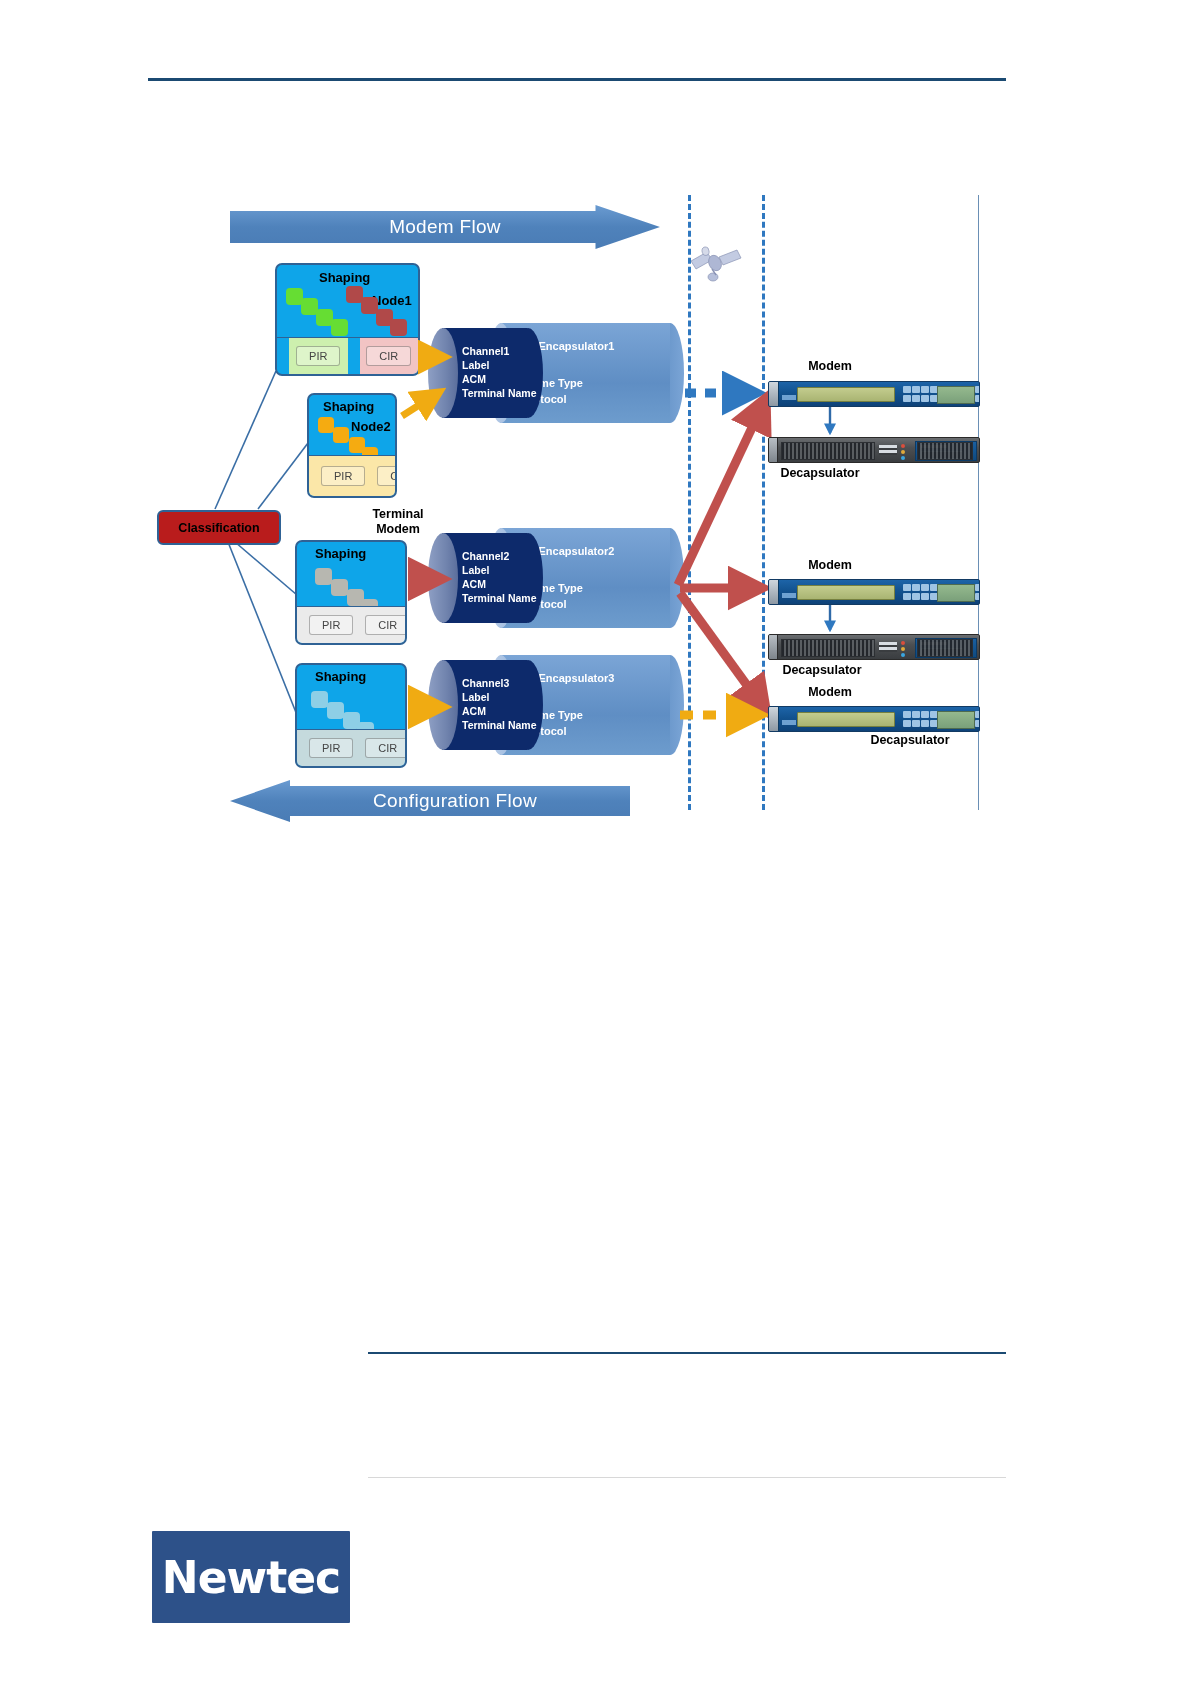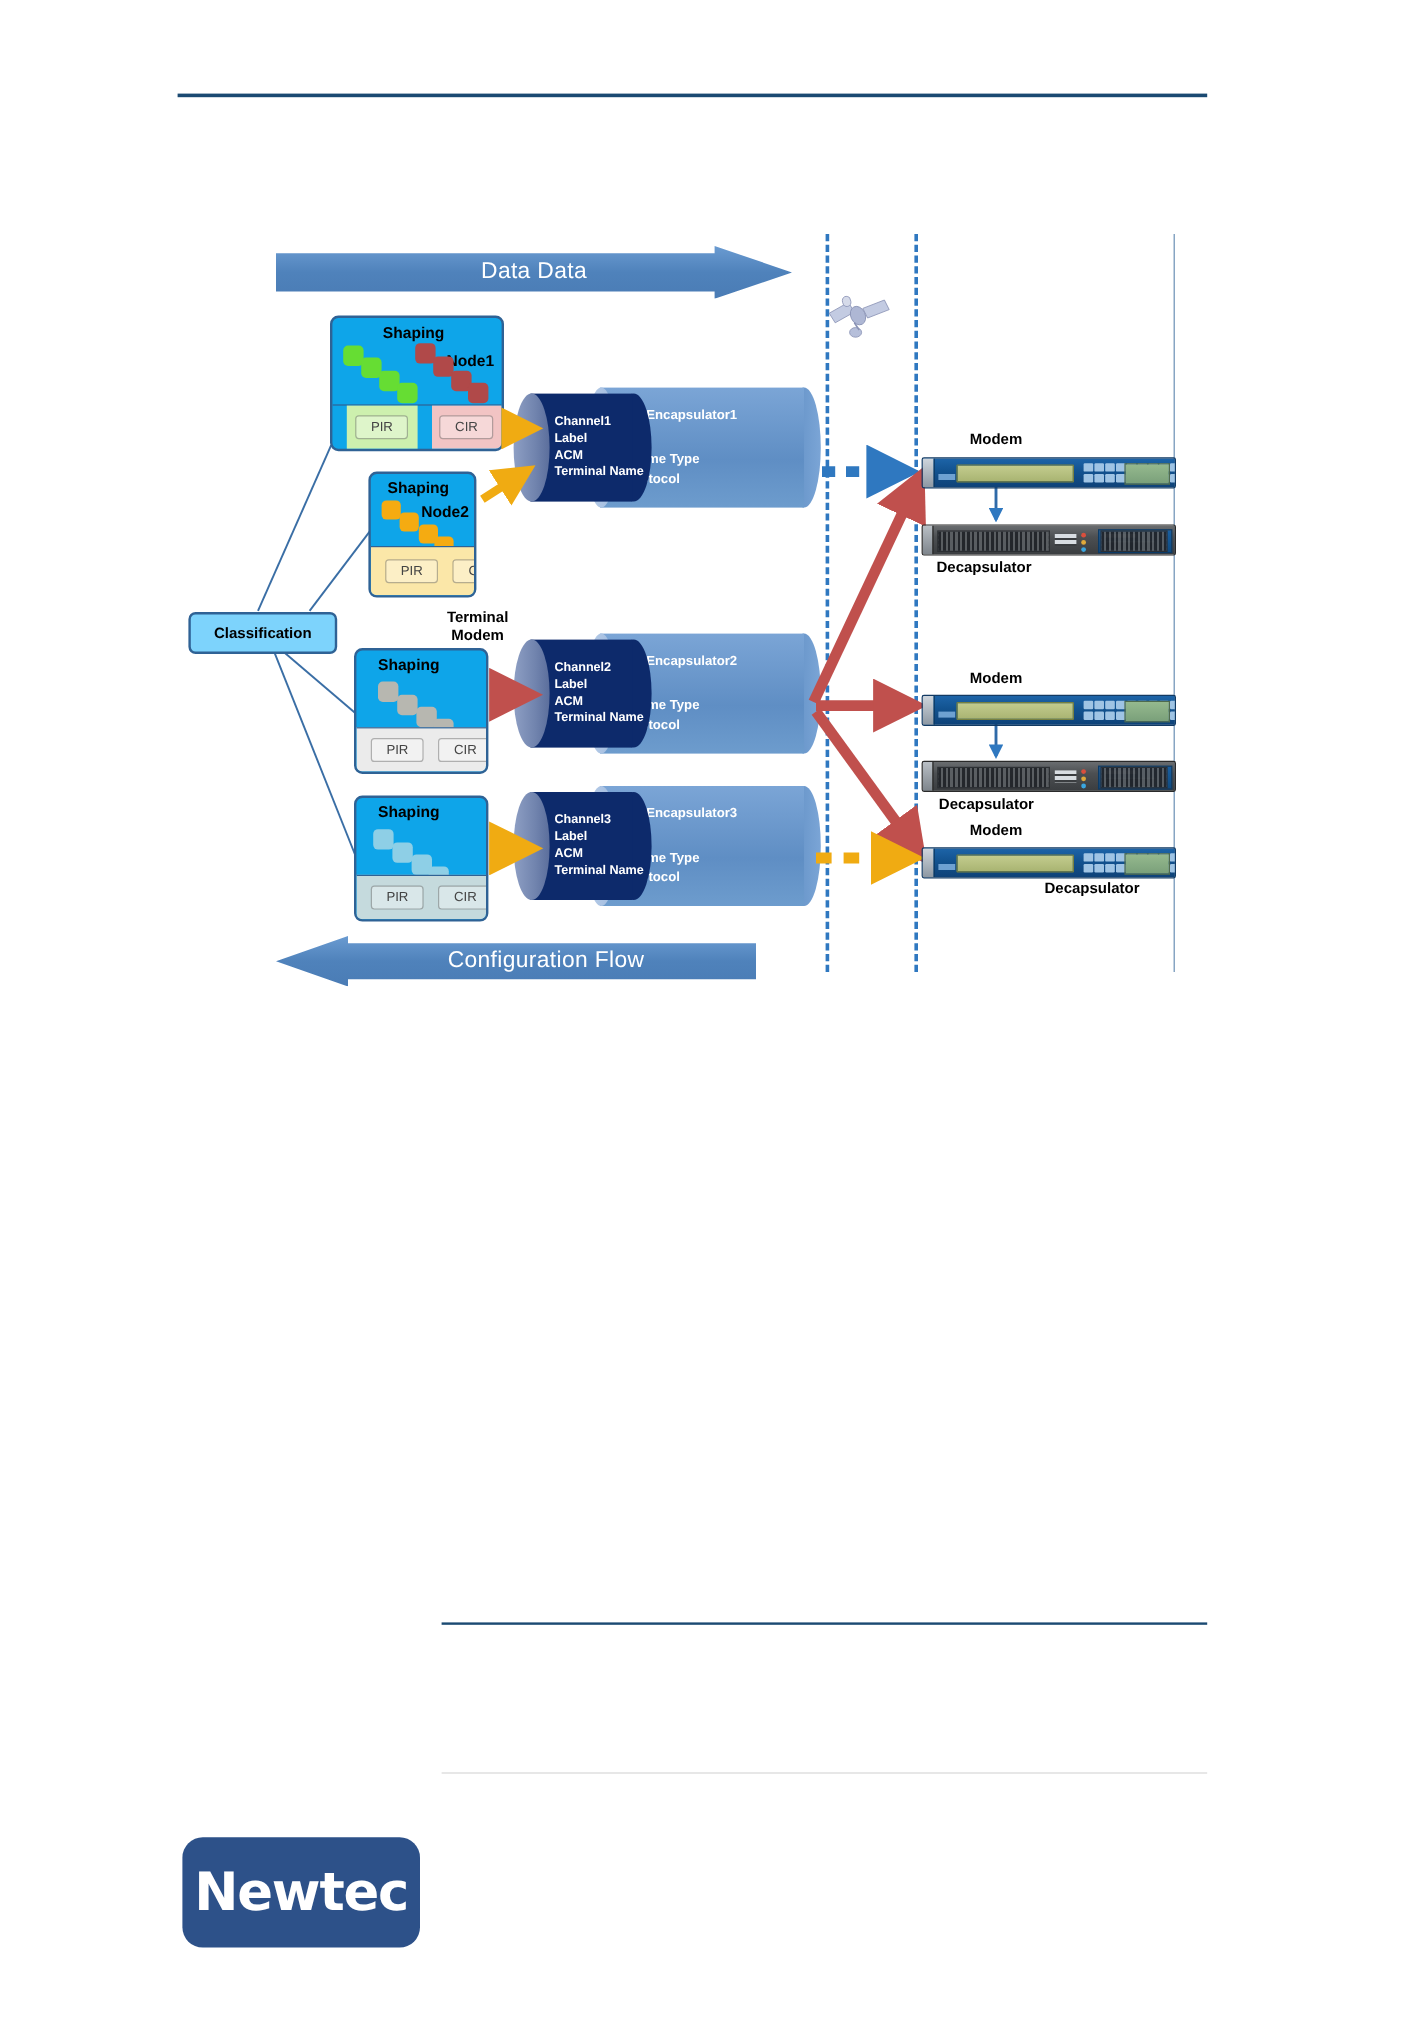--- a/index.html
+++ b/index.html
@@ -49,21 +49,21 @@
   #shaping2 .rateband{height:40px;background:#fbe7a8;}
   
   #shaping3{left:155px;top:355px;width:112px;height:105px;}
   #shaping3 .rateband{height:36px;background:#ebebeb;}
   
   #shaping4{left:155px;top:478px;width:112px;height:105px;}
   #shaping4 .rateband{height:36px;background:#c5dadd;}
 
   
   .classification{position:absolute;left:17px;top:325px;width:120px;height:31px;
-     border:2px solid #2f6295;border-radius:6px;background:#7dd3fc;display:flex;
+     border:2px solid #2f6295;border-radius:6px;background:#b91c1c;display:flex;
      align-items:center;justify-content:center;font-size:12.5px;font-weight:bold;color:#000;}
 
   
   .conns{position:absolute;left:0;top:0;width:900px;height:650px;pointer-events:none;}
 
   
   .chan{position:absolute;}
   .chan .body{position:absolute;left:14px;top:0;right:16px;bottom:0;background:#0d2a6b;}
   .chan .capL{position:absolute;left:0;top:0;width:30px;height:100%;border-radius:50%/50%;
               background:linear-gradient(90deg,#8e9fc4 0%,#7184ae 60%,#5b6e9c 100%);}
@@ -128,41 +128,41 @@
      border:1px solid #0b3a66;}
   .decap .panel b{position:absolute;left:5px;top:3px;width:26px;height:3px;background:#8fc0e8;display:block;}
   .decap .panel u{position:absolute;left:5px;top:9px;width:40px;height:6px;
      background:#0a2f55;border:1px solid #5c9ed1;display:block;}
 
   
   .arrows{position:absolute;left:0;top:0;width:900px;height:650px;pointer-events:none;}
 
   
   .logo{position:absolute;left:152px;top:1531px;width:198px;height:92px;
-        background:#2d5189;border-radius:17px;display:flex;align-items:center;justify-content:center;}
+        background:#2d5189;border-radius:1px;display:flex;align-items:center;justify-content:center;}
   .logo span{color:#fff;font-size:44px;font-weight:bold;letter-spacing:-1px;
              font-family:"DejaVu Sans","Liberation Sans",sans-serif;}
 </style>
 </head>
 <body>
 
 <div class="page">
 
   <div class="rule-top"></div>
   <div class="rule-bottom"></div>
   <div class="rule-faint"></div>
 
   <div class="diagram">
 
     <div class="vdash" style="left:548px;top:10px;height:615px;"></div>
     <div class="vdash" style="left:622px;top:10px;height:615px;"></div>
     <div class="vsolid" style="left:838px;top:10px;height:615px;"></div>
 
     <div class="banner banner-data">
-      <span>Data Data</span>
+      <span>Modem Flow</span>
     </div>
 
     <svg class="conns" viewBox="0 0 900 650">
       <g stroke="#3a6ea5" stroke-width="1.6" fill="none">
         <line x1="75" y1="324" x2="136" y2="186"></line>
         <line x1="118" y1="324" x2="168" y2="258"></line>
         <line x1="95" y1="357" x2="157" y2="410"></line>
         <line x1="88" y1="357" x2="157" y2="530"></line>
       </g>
     </svg>

